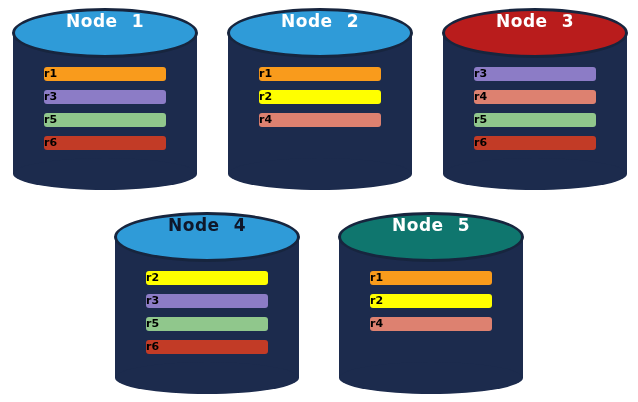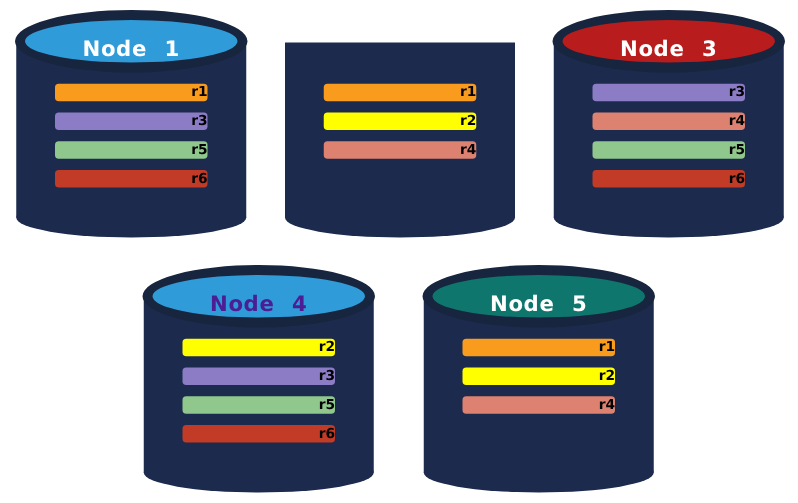--- a/index.html
+++ b/index.html
@@ -52,25 +52,25 @@
     background: #1c2b4d;
     border-radius: 50%;
   }
   .cyl-top {
     position: absolute;
     top: 0;
     left: 0;
     right: 0;
     height: 50px;
     background: #2f9bd8;
-    border: 8px solid #6d28d9;
+    border: 3px solid #6d28d9;
     border-radius: 50%;
     box-sizing: border-box;
     display: flex;
-    align-items: flex-end;
+    align-items: flex-start;
     justify-content: center;
   }
   .cyl-title {
     color: #ffffff;
     font-size: 17px;
     font-weight: bold;
     word-spacing: 0.45em;
     letter-spacing: 0.5px;
     text-align: center;
     user-select: none;
@@ -82,21 +82,21 @@
     transform: translateX(-50%);
     width: 122px;
     display: flex;
     flex-direction: column;
     gap: 9px;
   }
   .bar {
     height: 14px;
     line-height: 14px;
     border-radius: 3px;
-    text-align: right;
+    text-align: left;
     color: #000000;
     font-size: 11px;
     font-weight: bold;
     user-select: none;
   }
 </style>
 </head>
 <body>
 
 <div class="canvas">
@@ -111,20 +111,23 @@
           <div class="bar" style="background: rgb(249, 155, 28); color: rgb(0, 0, 0);">r1</div>
           <div class="bar" style="background: rgb(140, 124, 198); color: rgb(0, 0, 0);">r3</div>
           <div class="bar" style="background: rgb(144, 199, 140); color: rgb(0, 0, 0);">r5</div>
           <div class="bar" style="background: rgb(194, 59, 38); color: rgb(0, 0, 0);">r6</div>
         </div>
   </div>
 
   <div class="cylinder">
     <div class="cyl-body" style="background: rgb(28, 43, 77);"></div>
     <div class="cyl-bottom" style="background: rgb(28, 43, 77);"></div>
+    <div class="cyl-top" style="background: rgb(47, 155, 216); border-color: rgb(23, 37, 62);">
+      <span class="cyl-title" style="color: rgb(255, 255, 255);">Node 2</span>
+    </div>
     <div class="bars">
           <div class="bar" style="background: rgb(249, 155, 28); color: rgb(0, 0, 0);">r1</div>
           <div class="bar" style="background: rgb(255, 255, 0); color: rgb(0, 0, 0);">r2</div>
           <div class="bar" style="background: rgb(221, 129, 112); color: rgb(0, 0, 0);">r4</div>
         </div>
   </div>
 
   <div class="cylinder">
     <div class="cyl-body" style="background: rgb(28, 43, 77);"></div>
     <div class="cyl-bottom" style="background: rgb(28, 43, 77);"></div>
@@ -137,21 +140,21 @@
           <div class="bar" style="background: rgb(144, 199, 140); color: rgb(0, 0, 0);">r5</div>
           <div class="bar" style="background: rgb(194, 59, 38); color: rgb(0, 0, 0);">r6</div>
         </div>
   </div>
 </div>
   <div class="row row-bottom">
   <div class="cylinder">
     <div class="cyl-body" style="background: rgb(28, 43, 77);"></div>
     <div class="cyl-bottom" style="background: rgb(28, 43, 77);"></div>
     <div class="cyl-top" style="background: rgb(47, 155, 216); border-color: rgb(23, 37, 62);">
-      <span class="cyl-title" style="color: #4c1d95;">Node 4</span>
+      <span class="cyl-title" style="color: #0f172a;">Node 4</span>
     </div>
     <div class="bars">
           <div class="bar" style="background: rgb(255, 255, 0); color: rgb(0, 0, 0);">r2</div>
           <div class="bar" style="background: rgb(140, 124, 198); color: rgb(0, 0, 0);">r3</div>
           <div class="bar" style="background: rgb(144, 199, 140); color: rgb(0, 0, 0);">r5</div>
           <div class="bar" style="background: rgb(194, 59, 38); color: rgb(0, 0, 0);">r6</div>
         </div>
   </div>
 
   <div class="cylinder">

